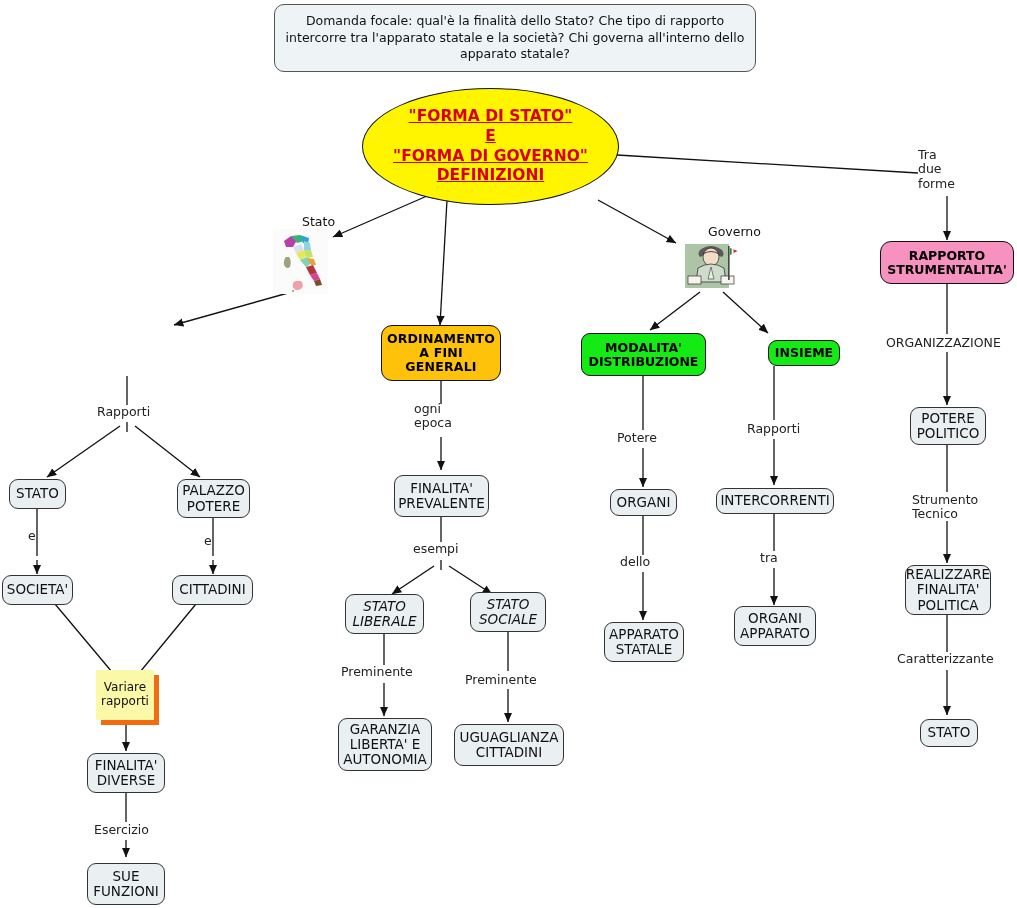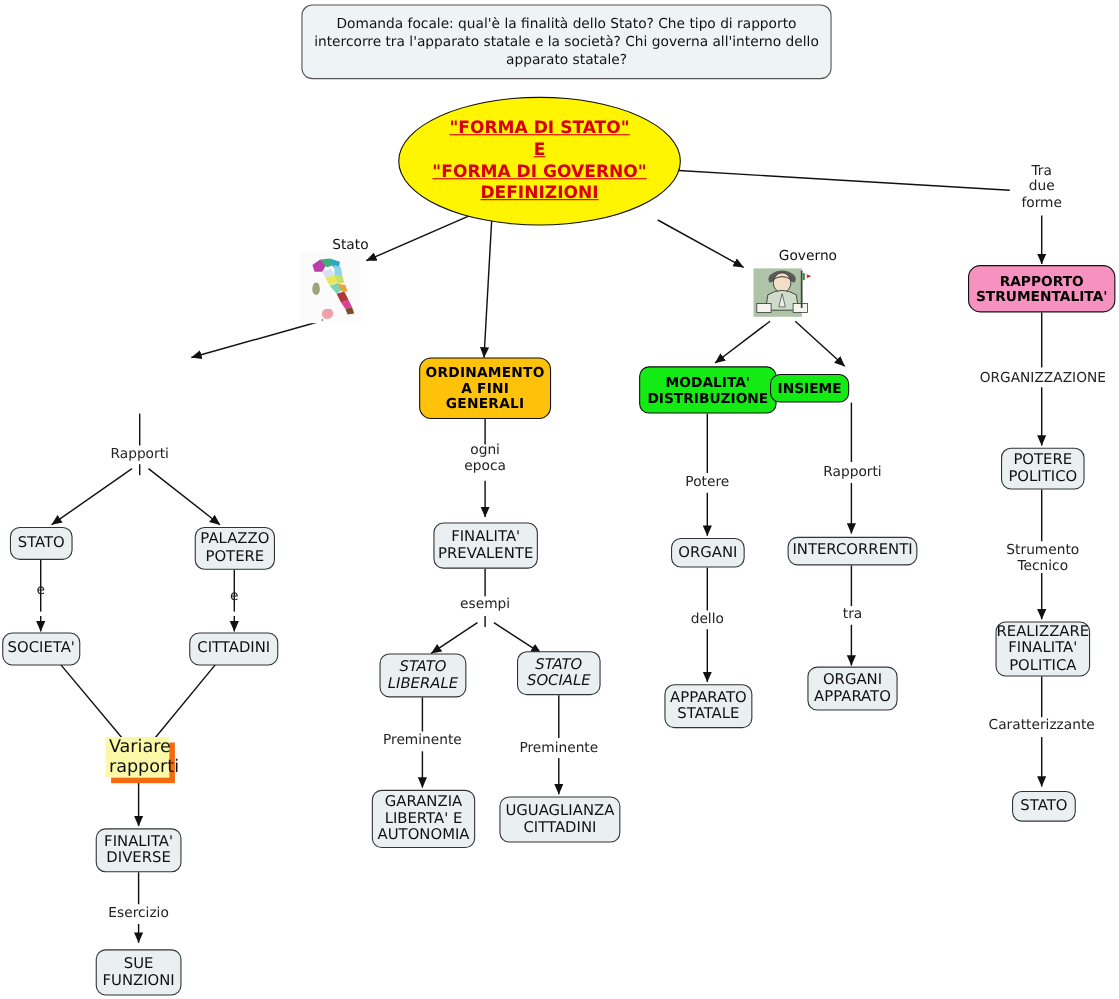--- a/index.html
+++ b/index.html
@@ -30,26 +30,26 @@
 
   
   .ellipse{position:absolute;background:#FFF500;border:1.6px solid #111;border-radius:50%;
            display:flex;align-items:center;justify-content:center;}
   .ellipse .txt{color:#D8000C;font-weight:bold;font-size:15.5px;text-align:center;
                 line-height:1.28;}
   .ellipse .txt span{display:block;}
   .ellipse .txt span.u{text-decoration:underline;}
 
   
-  .lbl{position:absolute;font-size:12.5px;color:#222;text-align:center;
+  .lbl{position:absolute;font-size:12.5px;color:#222;
        line-height:1.15;white-space:pre-line;background:transparent;}
 
   
-  .hl{position:absolute;background:#FBF8A8;color:#111;font-size:16px;text-align:center;
-      line-height:1.15;padding:0 3px;box-shadow:5px 5px 0 0 #F36B10;white-space:pre-line;}
+  .hl{position:absolute;background:#FBF8A8;color:#111;font-size:12px;text-align:center;
+      line-height:1.15;padding:11px 3px;box-shadow:5px 5px 0 0 #F36B10;white-space:pre-line;}
 
   
   .imgnode{position:absolute;}
   .imgcap{position:absolute;font-size:12.5px;color:#111;}
 </style>
 </head>
 <body>
 
 <div id="stage">
 
@@ -173,21 +173,21 @@
   <div class="imgcap" style="left:708px;top:224px;">Governo</div>
 
 
   <div class="node amber" style="left: 381px; top: 325px; width: 120px; height: 56px; white-space: pre-line;">ORDINAMENTO
 A FINI
 GENERALI</div>
 
   <div class="node green" style="left: 581px; top: 333px; width: 125px; height: 43px; white-space: pre-line;">MODALITA'
 DISTRIBUZIONE</div>
 
-  <div class="node green" style="left:700px;top:340px;width:72px;height:26px;">INSIEME</div>
+  <div class="node green" style="left:768px;top:340px;width:72px;height:26px;">INSIEME</div>
 
   <div class="node pink" style="left: 880px; top: 241px; width: 134px; height: 43px; white-space: pre-line;">RAPPORTO
 STRUMENTALITA'</div>
 
   <div class="node plain" style="left:9px;top:479px;width:57px;height:30px;">STATO</div>
 
   <div class="node plain" style="left: 177px; top: 479px; width: 73px; height: 39px; white-space: pre-line;">PALAZZO
 POTERE</div>
 
   <div class="node plain" style="left:2px;top:575px;width:71px;height:30px;">SOCIETA'</div>

